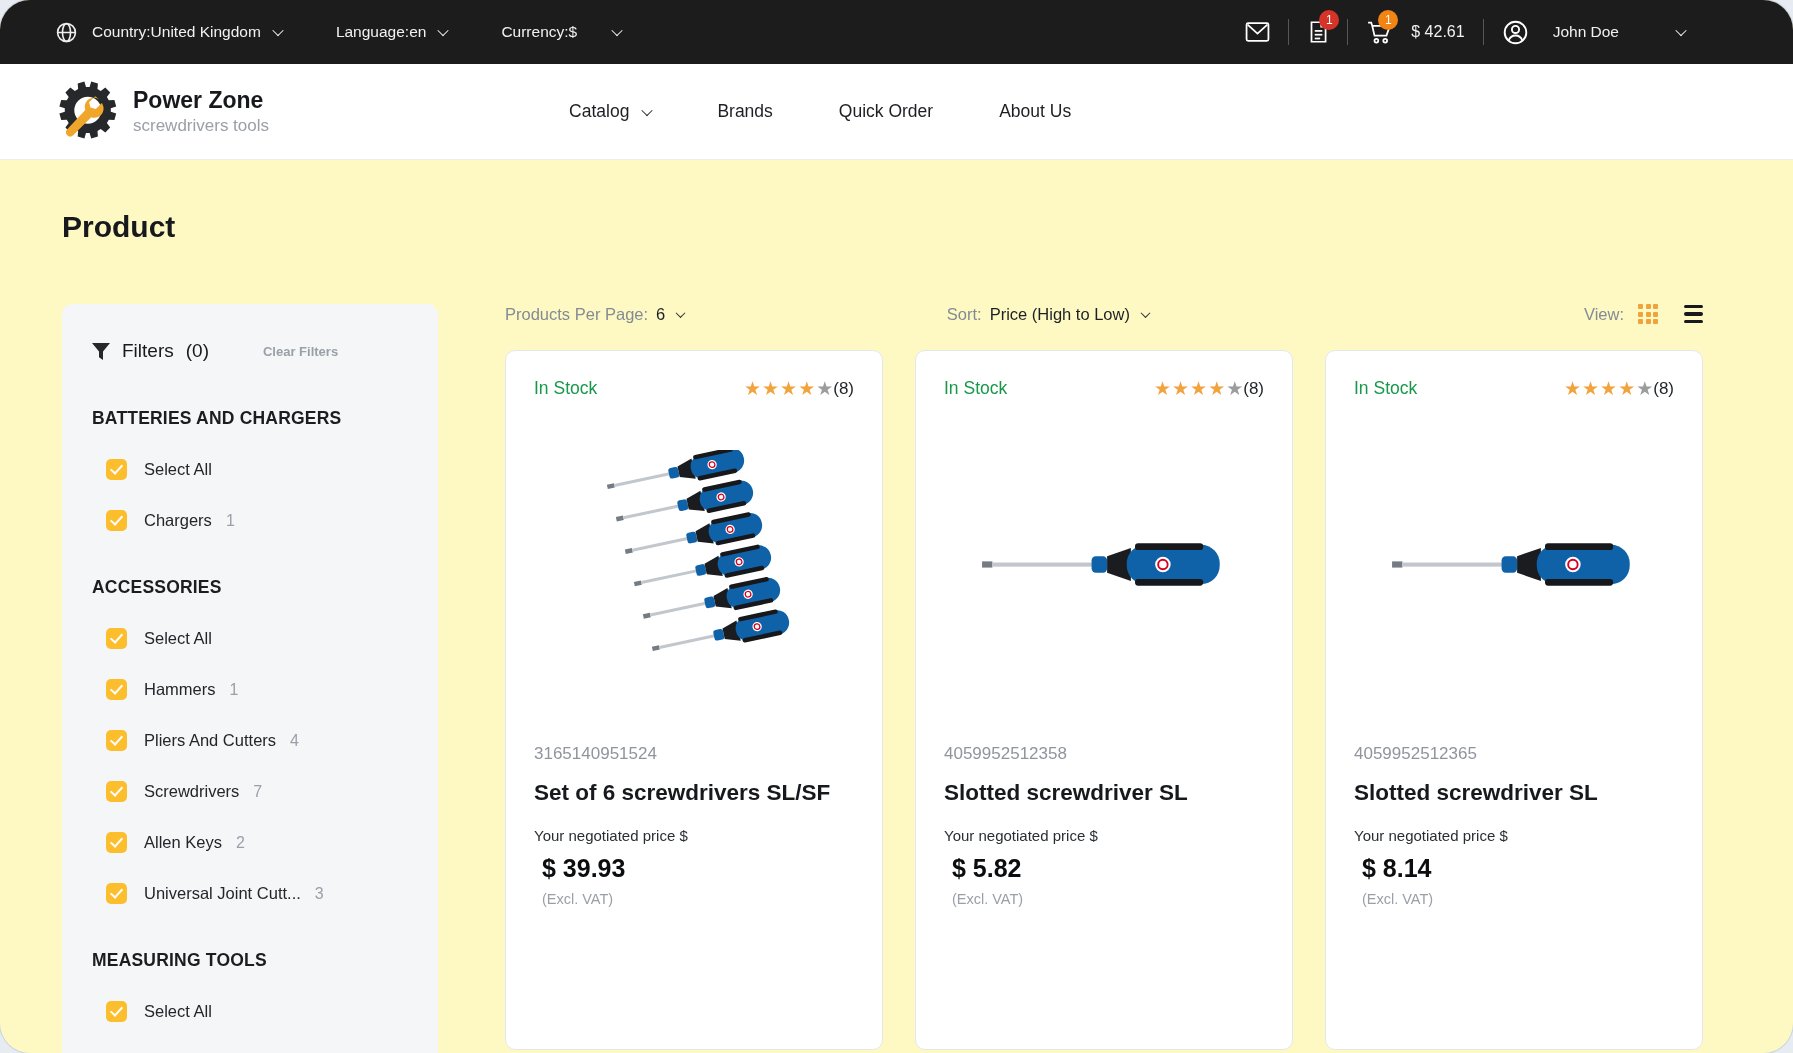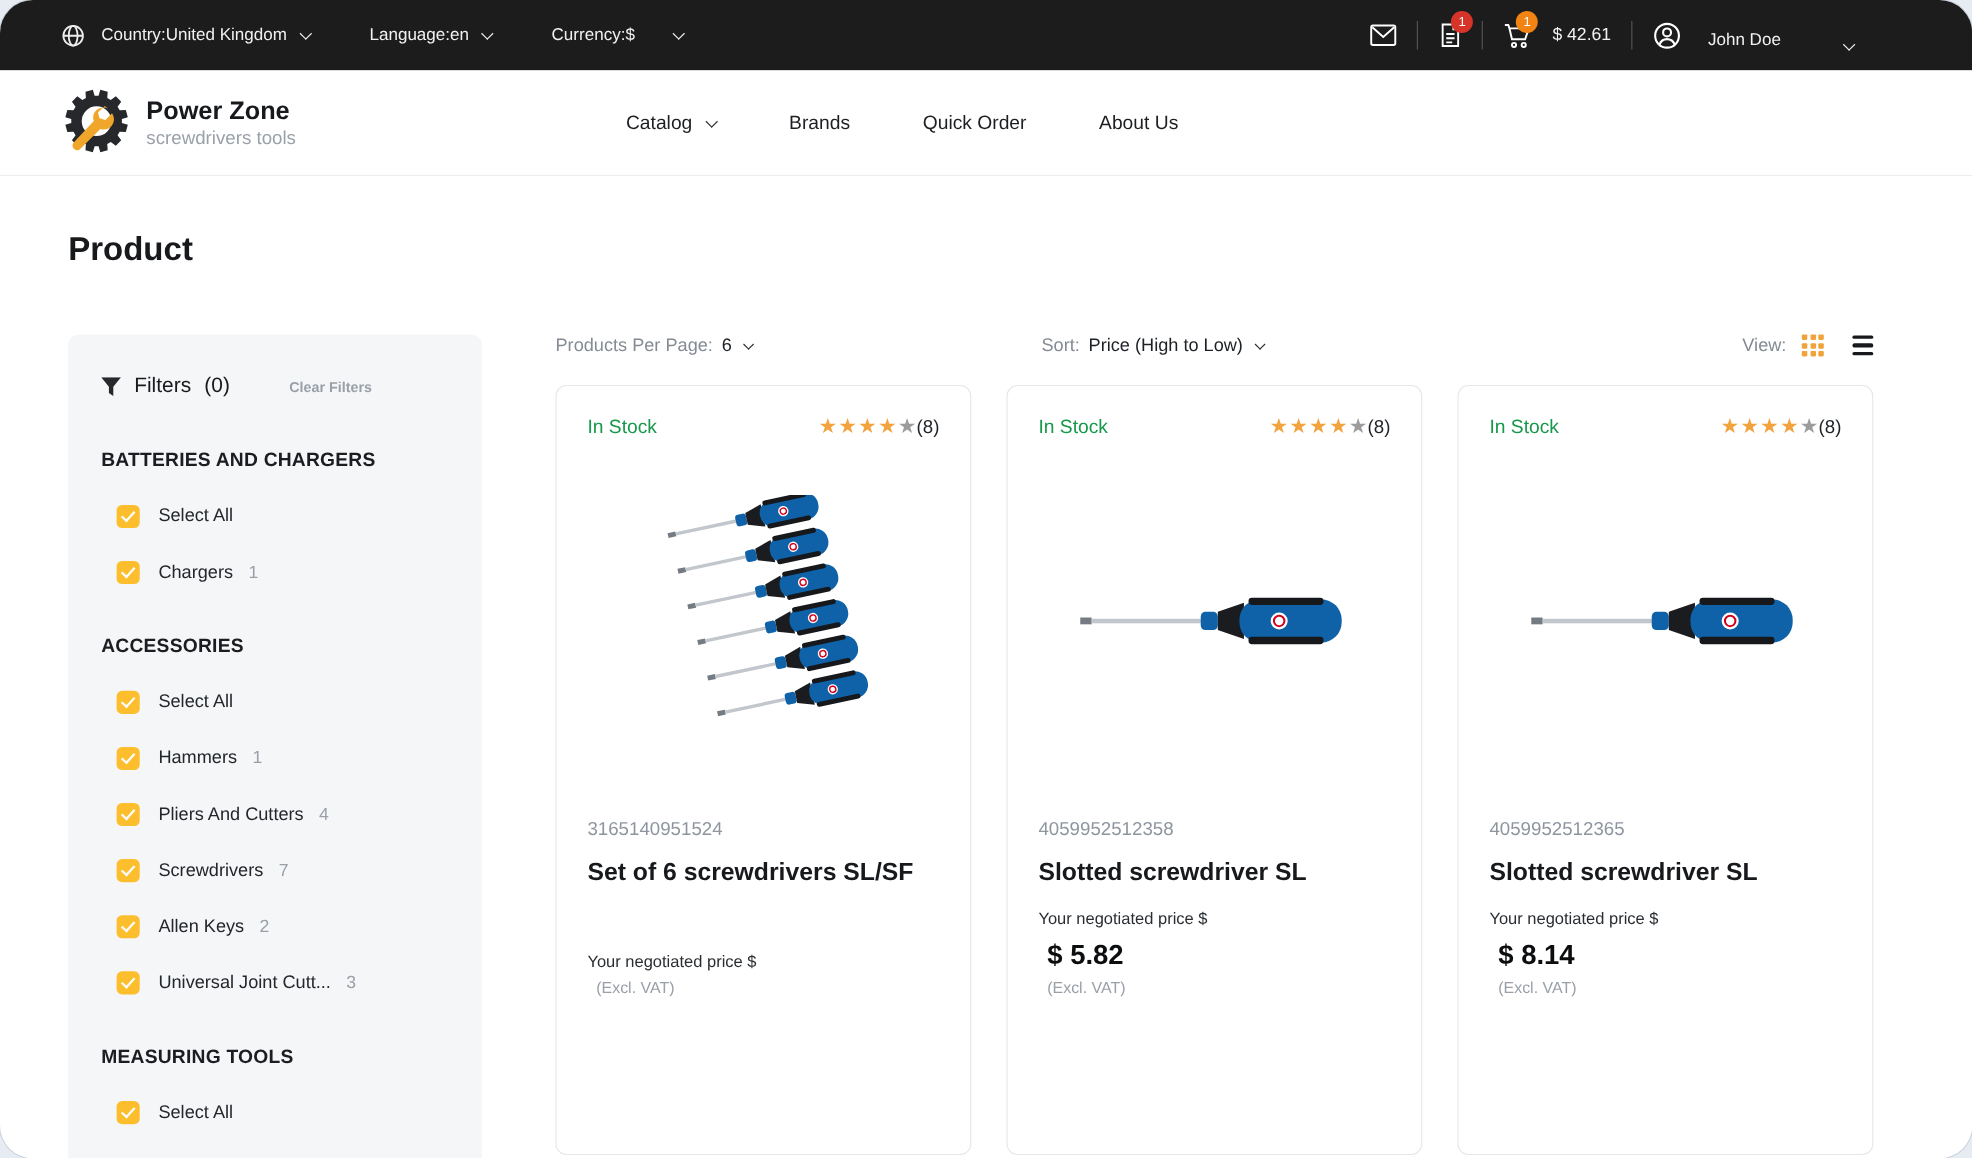--- a/index.html
+++ b/index.html
@@ -1,18 +1,18 @@
 <!DOCTYPE html>
 <html><head>
 <meta charset="utf-8">
 <style>
   * { box-sizing: border-box; margin: 0; padding: 0; }
   html,body { background:#e7ecf3; font-family:"Liberation Sans","DejaVu Sans",sans-serif; }
   .page {
-    position:relative; width:1793px; height:1053px; background:#ffffff;
+    position:relative; width:1793px; height:1053px; background:#fef9c3;
     border-radius:30px; overflow:hidden; box-shadow:0 0 0 1px #c9d3e0;
   }
 
   
   .topbar {
     height:64px; background:#1c1c1c; display:flex; align-items:center;
     padding:0 108px 0 55px; color:#f1f1f1; font-size:15.5px;
   }
   .topbar .left { display:flex; align-items:center; gap:14px; }
   .tb-item { display:flex; align-items:center; gap:9px; cursor:pointer; }
@@ -20,21 +20,21 @@
   .chev { display:inline-block; width:8px; height:8px; border-right:1.8px solid currentColor;
           border-bottom:1.8px solid currentColor; transform:rotate(45deg) translate(-1px,-1px); margin-left:4px; }
   .topbar .right { margin-left:auto; display:flex; align-items:center; gap:18px; }
   .tb-divider { width:1px; height:26px; background:#575757; }
   .icon-btn { position:relative; display:flex; align-items:center; }
   .badge { position:absolute; top:-9px; left:12px; min-width:20px; height:20px; border-radius:10px;
            color:#fff; font-size:12px; display:flex; align-items:center; justify-content:center; padding:0 5px; }
   .badge.red { background:#d63429; }
   .badge.orange { background:#f28414; }
   .tb-amount { font-size:16px; }
-  .tb-user { display:flex; align-items:flex-end; gap:24px; }
+  .tb-user { display:flex; align-items:center; gap:24px; }
 
   
   .header {
     height:96px; display:flex; align-items:center; padding:0 90px 0 55px;
     border-bottom:1px solid #ededef; background:#fff;
   }
   .brand { display:flex; align-items:center; gap:16px; }
   .brand-text .name { font-size:23px; font-weight:700; color:#17191c; }
   .brand-text .tagline { font-size:17px; color:#9aa0a8; margin-top:2px; }
   .nav { display:flex; align-items:center; gap:66px; margin-left:300px; color:#1d1f23; font-size:17.5px; }
@@ -337,20 +337,21 @@
                 <use href="#sdrv" transform="translate(72,78) rotate(-12 78 16)"></use>
                 <use href="#sdrv" transform="translate(82,114) rotate(-12 78 16)"></use>
                 <use href="#sdrv" transform="translate(92,150) rotate(-12 78 16)"></use>
                 <use href="#sdrv" transform="translate(102,186) rotate(-12 78 16)"></use>
               </svg>
             </div>
             <div class="sku">3165140951524</div>
             <div class="p-title">Set of 6 screwdrivers SL/SF</div>
             <div class="price-block">
               <div class="price-label">Your negotiated price $</div>
+              <div class="price">$ 39.93</div>
               <div class="vat">(Excl. VAT)</div>
             </div>
           </article>
 
           <article class="card">
             <div class="card-top">
               <span class="stock">In Stock</span>
               <span class="rating">
                 <span class="stars-filled">★★★★</span>
                   <span class="stars-empty">★</span>

